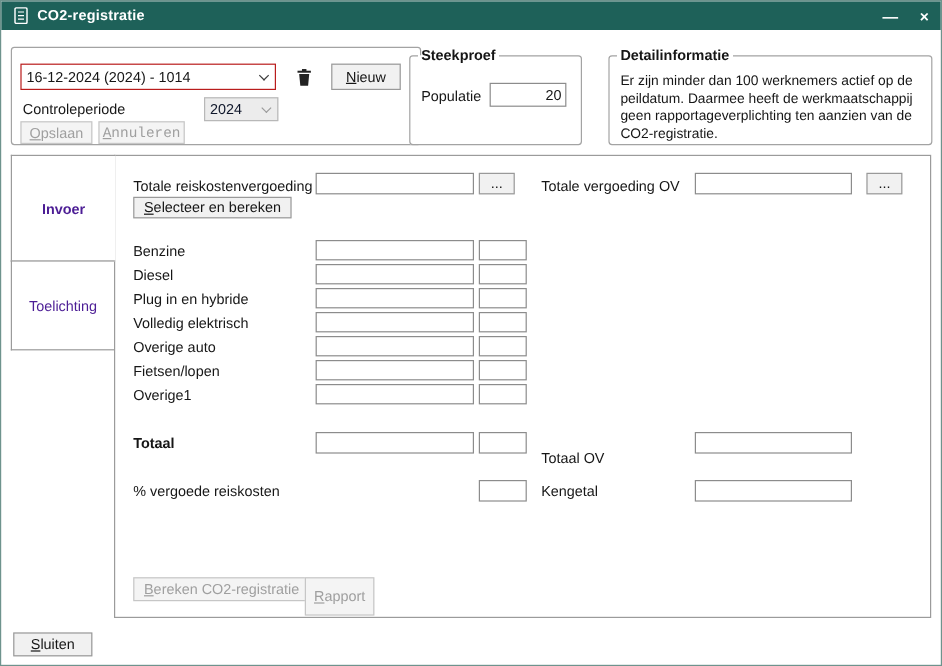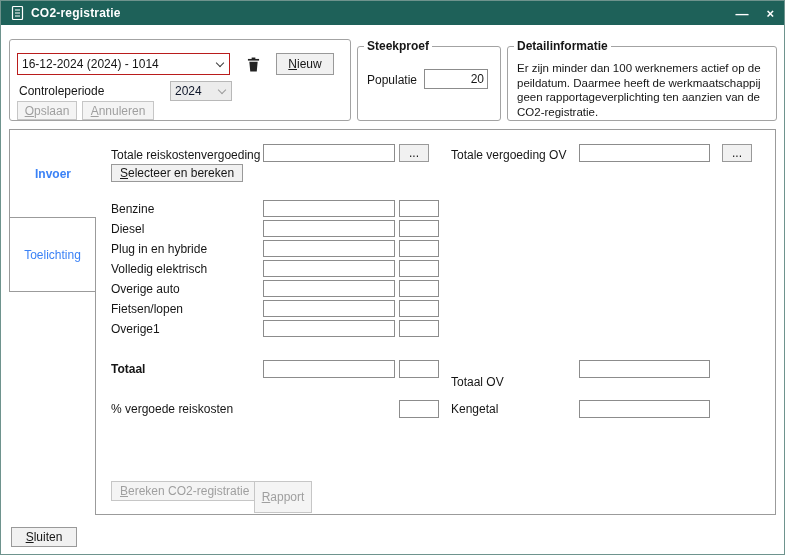--- a/index.html
+++ b/index.html
@@ -66,21 +66,21 @@
   .combo.disabled { background:#ececec; color:#0f172a; border-color:#b8b8b8; }
   .combo.disabled .arrow { border-color:#9b9b9b; }
 
   
   .panel {
     position:absolute; left:94px; top:128px; width:681px; height:386px;
     border:1px solid #9b9b9b; background:#fff;
   }
   .tab {
     position:absolute; background:#fff; border:1px solid #9b9b9b; border-right:none;
-    display:flex; align-items:center; justify-content:center; font-size:12px; color:#3b82f6;
+    display:flex; align-items:center; justify-content:center; font-size:12px; color:#4c1d95;
   }
   .tab.active { font-weight:bold; }
 
   .detail-text {
     position:absolute; left:9px; top:8px; width:254px;
     font-size:11.5px; line-height:14.5px; color:#161616; margin:0;
   }
 </style>
 </head>
 <body>
@@ -127,26 +127,26 @@
     <span class="lbl" style="left:9px; top:44px;">Controleperiode</span>
 
     <div class="combo disabled" style="left:160px; top:41px; width:62px; height:20px;">
       <span class="cval">2024</span>
       <span class="arrow"></span>
     </div>
 
     <button class="btn disabled" style="left:7px; top:61px; width:60px; height:19px;">
       <span><span class="ak">O</span><span>pslaan</span></span>
     </button>
-    <button class="btn disabled" style="left:72px; top:61px; width:72px; height:19px;">
+    <button class="btn disabled" style="left:72px; top:61px; width:72px; height:19px;font-family:Liberation Mono, monospace;">
       <span><span class="ak">A</span><span>nnuleren</span></span>
     </button>
   </fieldset>
 
-  <fieldset style="left:356px; top:38px; width:144px; height:82px;">
+  <fieldset style="left:340px; top:38px; width:144px; height:82px;">
     <legend>Steekproef</legend>
     <span class="lbl" style="left:9px; top:20px;">Populatie</span>
     <input class="tin" style="left: 66px; top: 16px; width: 64px; height: 20px; text-align: right;" value="20">
   </fieldset>
 
   <fieldset style="left:506px; top:38px; width:270px; height:82px;">
     <legend>Detailinformatie</legend>
     <p class="detail-text">Er zijn minder dan 100 werknemers actief op de peildatum. Daarmee heeft de werkmaatschappij geen rapportageverplichting ten aanzien van de CO2-registratie.</p>
   </fieldset>
 

